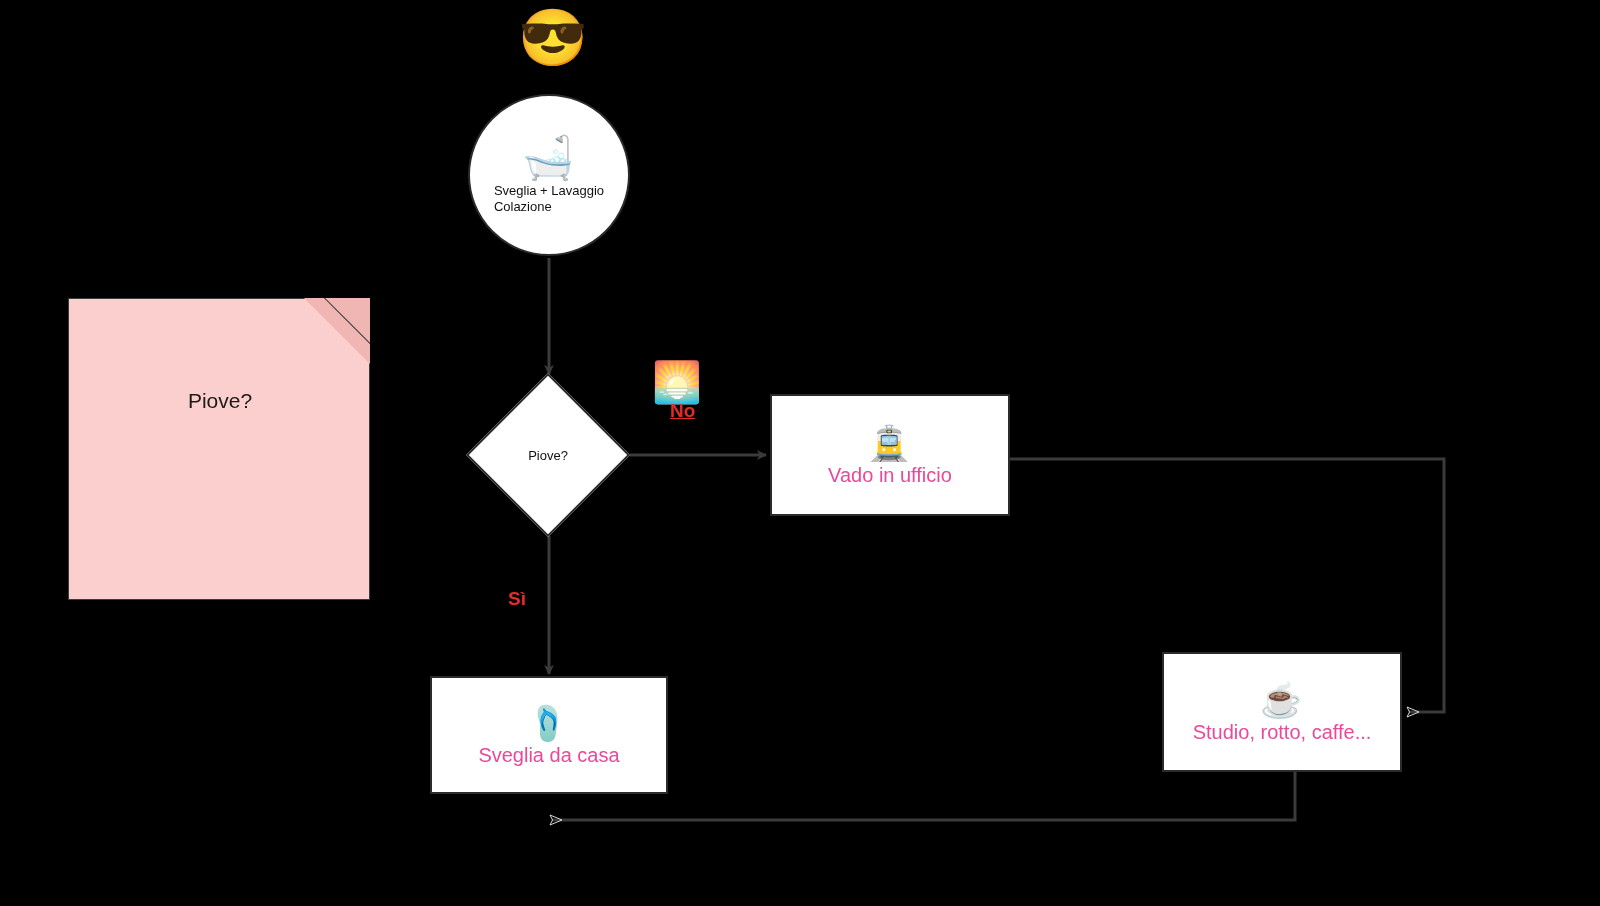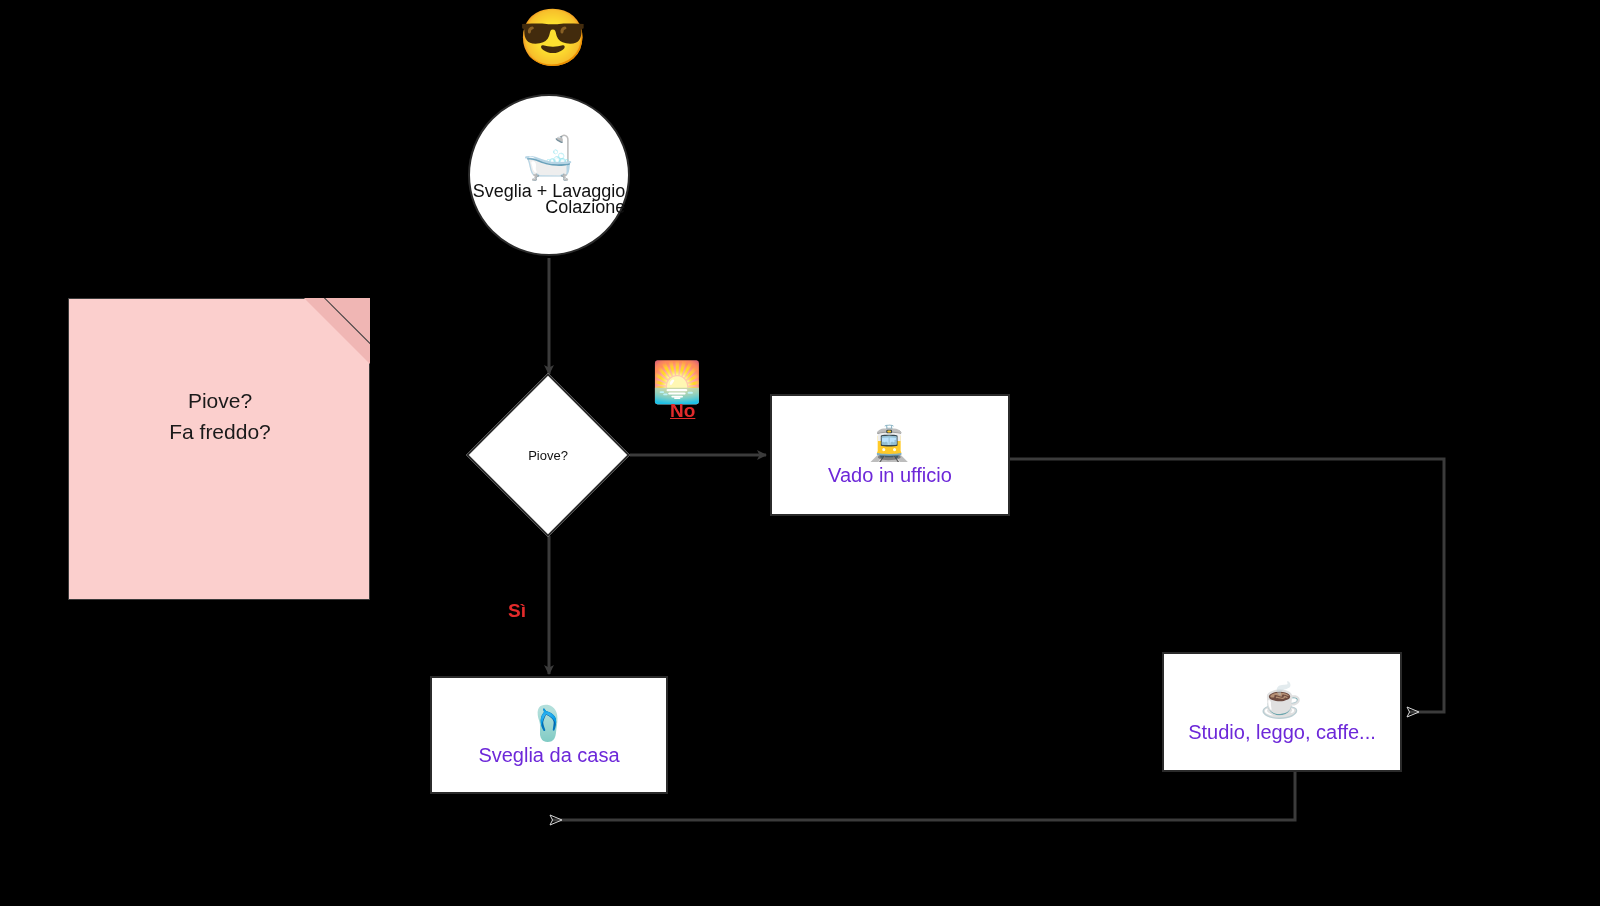--- a/index.html
+++ b/index.html
@@ -87,24 +87,24 @@
     background: #ffffff;
     border: 2px solid #2b2b2b;
     box-sizing: border-box;
     display: flex;
     flex-direction: column;
     align-items: center;
     justify-content: center;
   }
   .circle-node .node-emoji { font-size: 42px; line-height: 46px; margin-bottom: 2px; }
   .circle-node .node-label {
-    font-size: 18px;
+    font-size: 13px;
     line-height: 16px;
     color: #111111;
-    text-align: right;
+    text-align: left;
     font-weight: 400;
   }
 
   .diamond {
     position: absolute;
     left: 468px;
     top: 375px;
     width: 160px;
     height: 160px;
   }
@@ -136,21 +136,21 @@
     border: 2px solid #2b2b2b;
     box-sizing: border-box;
     display: flex;
     flex-direction: column;
     align-items: center;
     justify-content: center;
   }
   .box-node .node-emoji { font-size: 34px; line-height: 38px; }
   .box-node .node-label {
     font-size: 20px;
-    color: #6d28d9;
+    color: #ec4899;
     margin-top: 2px;
     white-space: nowrap;
   }
 
   #node-ufficio { left: 770px; top: 394px; width: 240px; height: 122px; }
   #node-casa    { left: 430px; top: 676px; width: 238px; height: 118px; }
   #node-studio  { left: 1162px; top: 652px; width: 240px; height: 120px; }
 
   
   .edge-emoji {
@@ -160,21 +160,21 @@
   }
   .edge-label {
     position: absolute;
     color: #e32b2b;
     font-size: 19px;
     font-weight: 700;
   }
   #emoji-sunrise { left: 652px; top: 360px; }
   #label-no      { left: 670px; top: 400px; text-decoration: underline; }
   #emoji-storm   { left: 424px; top: 568px; }
-  #label-si      { left: 508px; top: 588px; margin-top: 12px; }
+  #label-si      { left: 508px; top: 588px; }
   #emoji-top     { left: 518px; top: 8px; font-size: 56px; line-height: 60px; }
 </style>
 </head>
 <body>
 
 <div id="canvas">
 
   <svg id="edges" viewBox="0 0 1600 906">
     <defs>
       <marker id="arrowFilled" markerWidth="12" markerHeight="12" refX="9" refY="5" orient="auto" markerUnits="userSpaceOnUse">
@@ -196,21 +196,20 @@
     <path d="M1295,772 L1295,820 L552,820" fill="none" stroke="#3b3b3b" stroke-width="3" marker-end="url(#arrowOpen)"></path>
   </svg>
 
   <div class="edge-emoji" id="emoji-top">😎</div>
 
   <div class="note">
     <div class="note-fold"></div>
     <div class="note-fold-edge"></div>
     <div class="note-text">
       <div>Piove?</div>
-      <div>Fa freddo?</div>
     </div>
   </div>
 
   <div class="circle-node">
     <div class="node-emoji">🛁</div>
     <div class="node-label">
       <span>Sveglia + Lavaggio</span><br>
       <span>Colazione</span>
     </div>
   </div>
@@ -231,16 +230,16 @@
     <div class="node-label">Vado in ufficio</div>
   </div>
 
   <div class="box-node" id="node-casa">
     <div class="node-emoji">🩴</div>
     <div class="node-label">Sveglia da casa</div>
   </div>
 
   <div class="box-node" id="node-studio">
     <div class="node-emoji">☕</div>
-    <div class="node-label">Studio, leggo, caffe...</div>
+    <div class="node-label">Studio, rotto, caffe...</div>
   </div>
 
 </div>
 
 </body></html>

